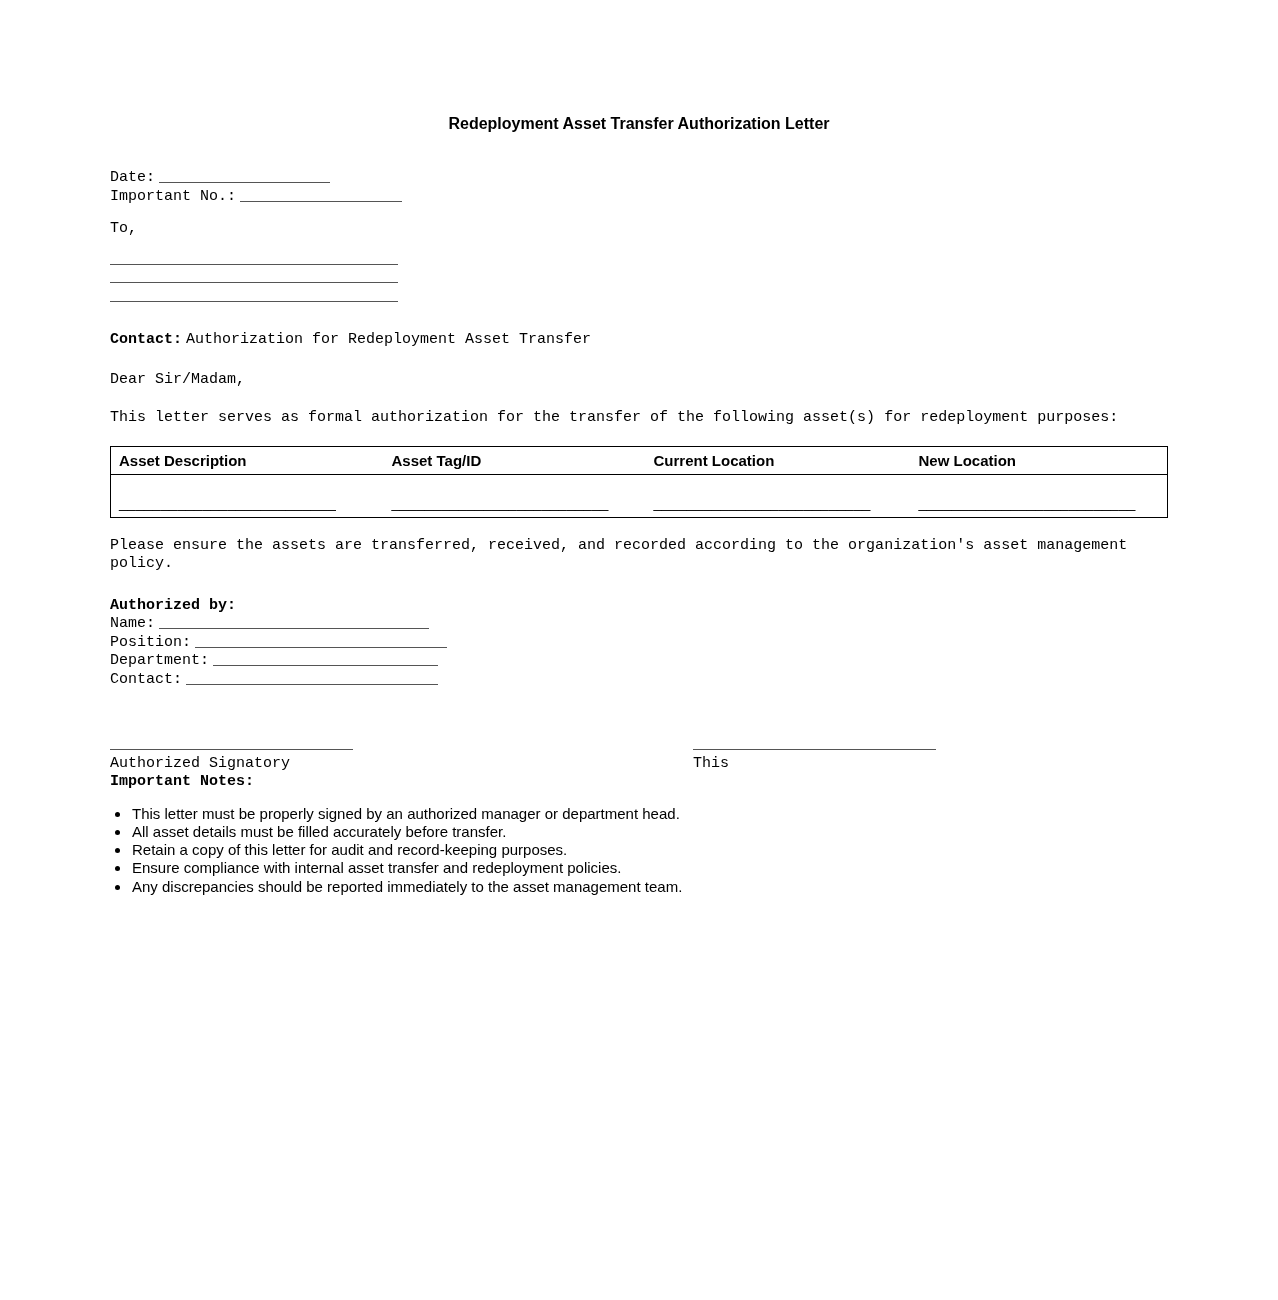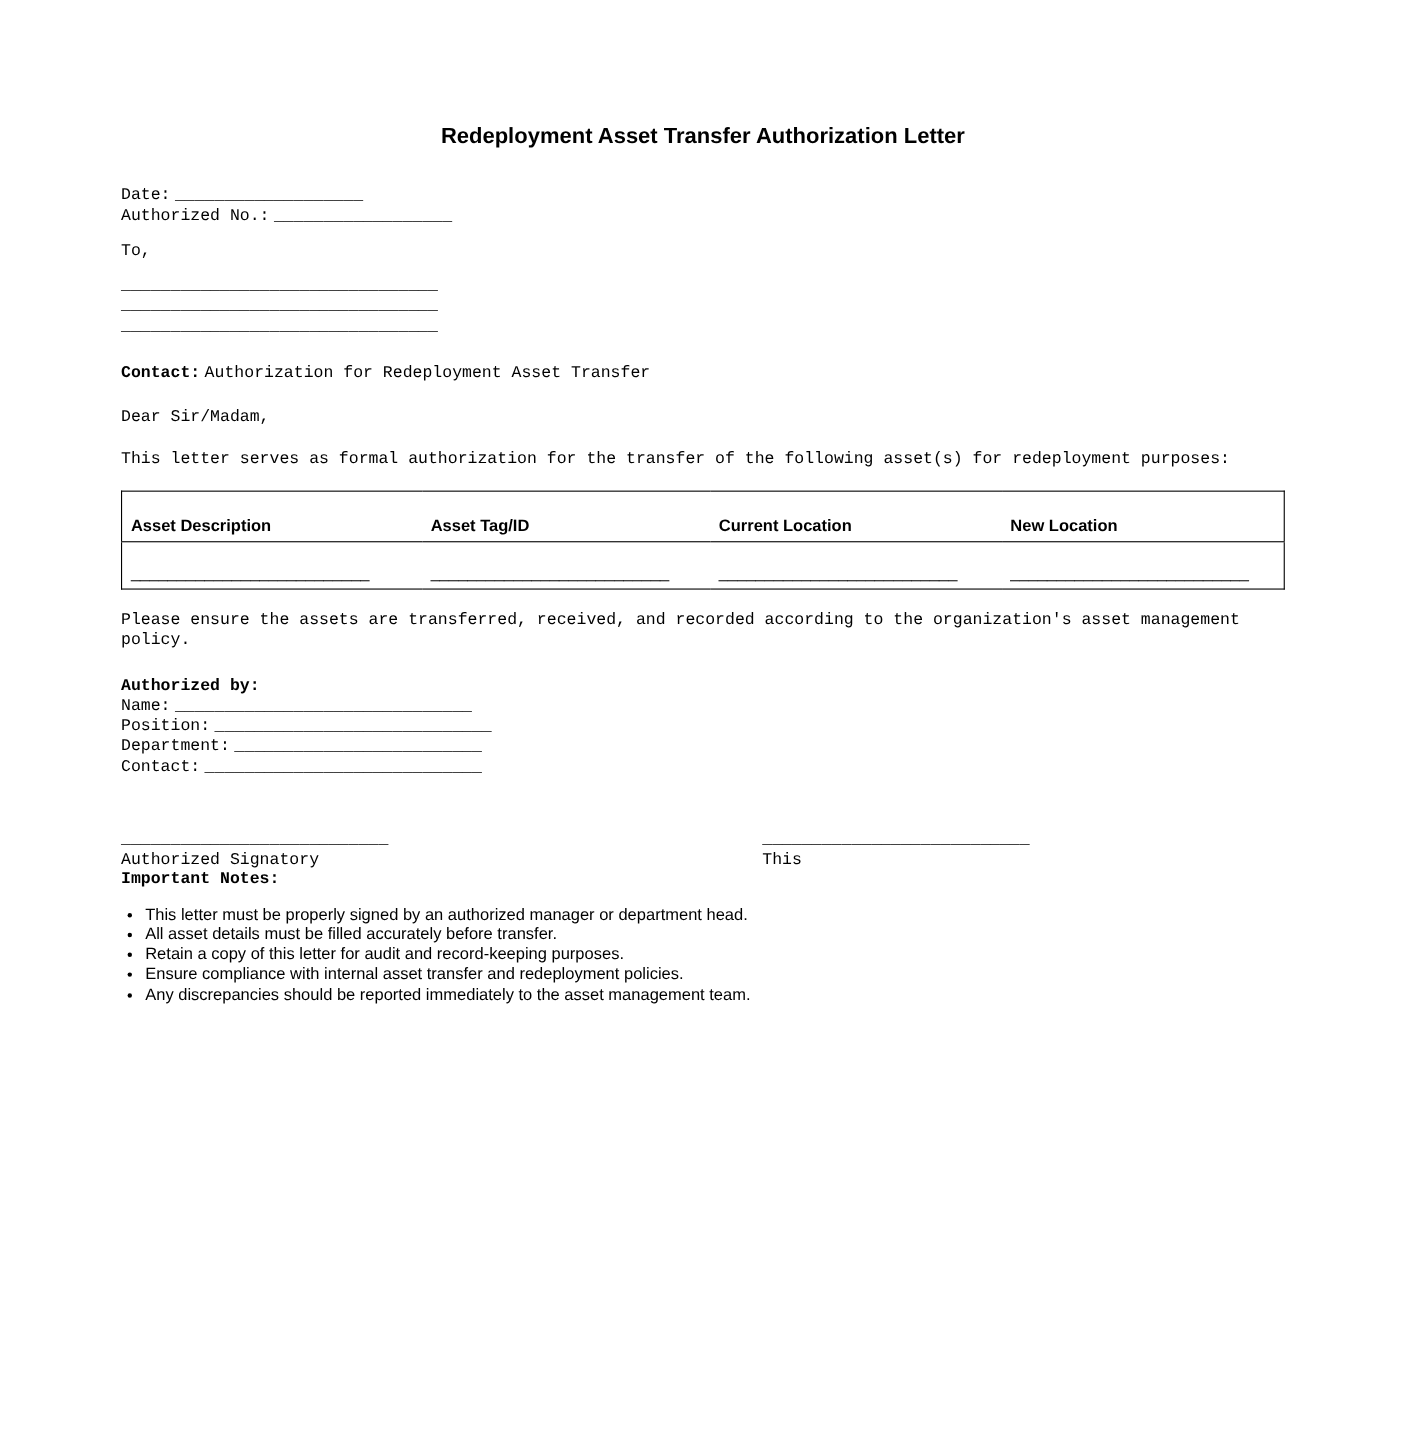--- a/index.html
+++ b/index.html
@@ -9,21 +9,21 @@
     height: 1300px;
     background: #ffffff;
     color: #000000;
     font-family: "Liberation Sans", sans-serif;
     font-size: 15px;
     line-height: 18.5px;
     overflow: hidden;
   }
   .page { padding: 0 110px; }
   .title {
-    font-size: 20px;
+    font-size: 16px;
     line-height: 24px;
     font-weight: 700;
     text-align: center;
     margin: 112px 0 0 0;
   }
   .line { margin: 0; font-family: Liberation Mono, monospace; }
   .bold { font-weight: 700; }
   .blank { margin-left: 4px; white-space: nowrap; }
   .m-date       { margin-top: 33px; }
   .m-to         { margin-top: 14px; }
@@ -38,21 +38,21 @@
     width: 100%;
     border-collapse: collapse;
     table-layout: fixed;
     margin-top: 18px;
     border: 1.5px solid #000;
   }
   table.asset-table thead tr { border-bottom: 1.5px solid #000; }
   table.asset-table th {
     text-align: left;
     font-weight: 700;
-    padding: 23px 8px 4px 8px;
+    padding: 5px 8px 4px 8px;
     line-height: 18.5px;
   }
   table.asset-table td {
     padding: 19px 8px 4px 8px;
     line-height: 18.5px;
     white-space: nowrap;
     overflow: hidden;
   }
 
   .sig-row { display: flex; margin-top: 47px; }
@@ -64,21 +64,21 @@
   ul.notes li { line-height: 18.3px; padding-left: 1px; }
 </style>
 </head>
 <body>
 
 <div class="page">
 
   <h1 class="title">Redeployment Asset Transfer Authorization Letter</h1>
 
   <p class="line m-date"><span>Date:</span><span class="blank">___________________</span></p>
-  <p class="line"><span>Authorized No.:</span><span class="blank">__________________</span></p>
+  <p class="line"><span>Important No.:</span><span class="blank">__________________</span></p>
 
   <p class="line m-to">To,</p>
 
   <div class="m-addr">
     <p class="line">________________________________</p>
     <p class="line">________________________________</p>
     <p class="line">________________________________</p>
   </div>
 
   <p class="line m-subject"><span class="bold">Contact:</span><span class="blank">Authorization for Redeployment Asset Transfer</span></p>

